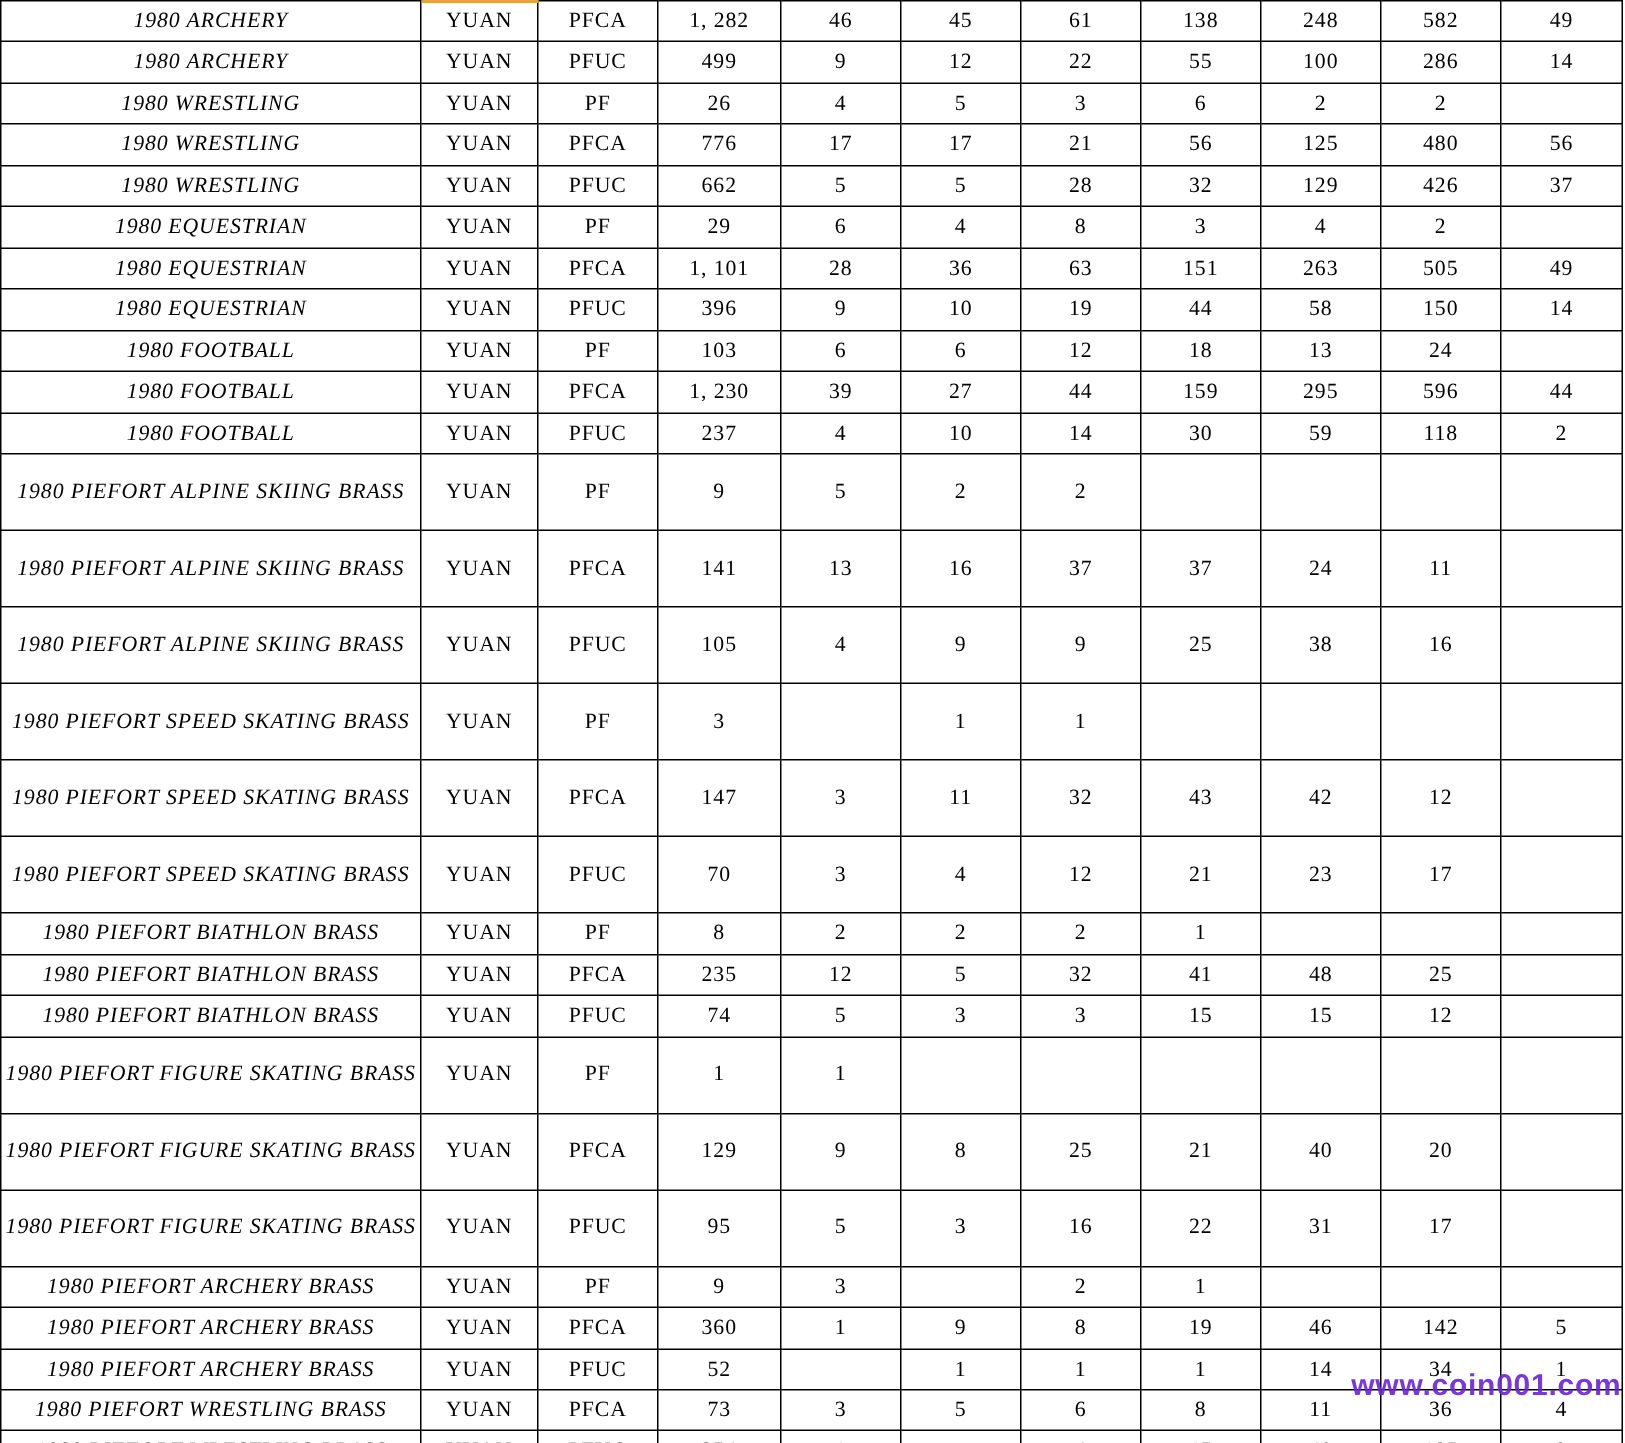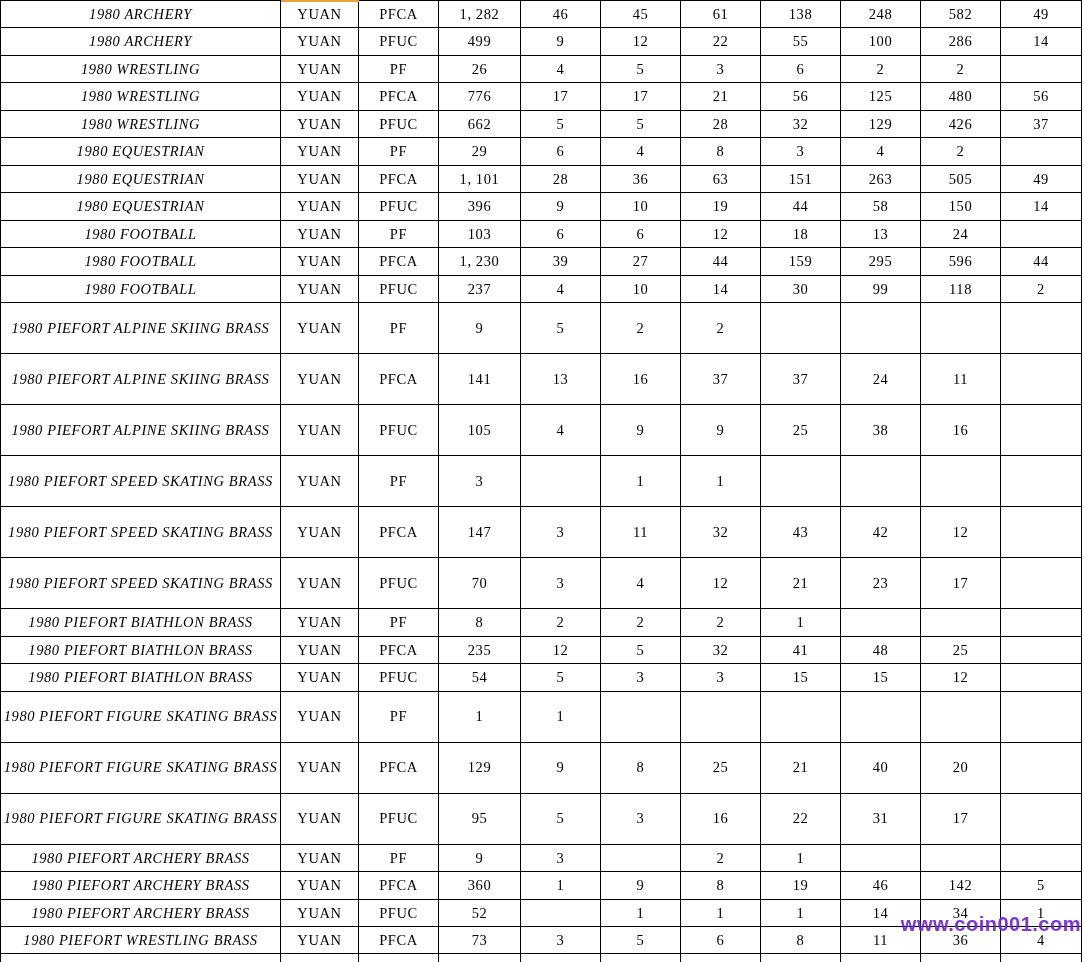--- a/index.html
+++ b/index.html
@@ -233,21 +233,21 @@
       </tr>
       <tr class="short">
         <td class="name">1980 FOOTBALL</td>
         <td>YUAN</td>
         <td>PFUC</td>
         <td>237</td>
         <td>4</td>
         <td>10</td>
         <td>14</td>
         <td>30</td>
-        <td>99</td>
+        <td>59</td>
         <td>118</td>
         <td>2</td>
       </tr>
       <tr class="tall">
         <td class="name">1980 PIEFORT ALPINE SKIING BRASS</td>
         <td>YUAN</td>
         <td>PF</td>
         <td>9</td>
         <td>5</td>
         <td>2</td>
@@ -345,21 +345,21 @@
         <td>32</td>
         <td>41</td>
         <td>48</td>
         <td>25</td>
         <td></td>
       </tr>
       <tr class="short">
         <td class="name">1980 PIEFORT BIATHLON BRASS</td>
         <td>YUAN</td>
         <td>PFUC</td>
-        <td>54</td>
+        <td>74</td>
         <td>5</td>
         <td>3</td>
         <td>3</td>
         <td>15</td>
         <td>15</td>
         <td>12</td>
         <td></td>
       </tr>
       <tr class="tall">
         <td class="name">1980 PIEFORT FIGURE SKATING BRASS</td>

